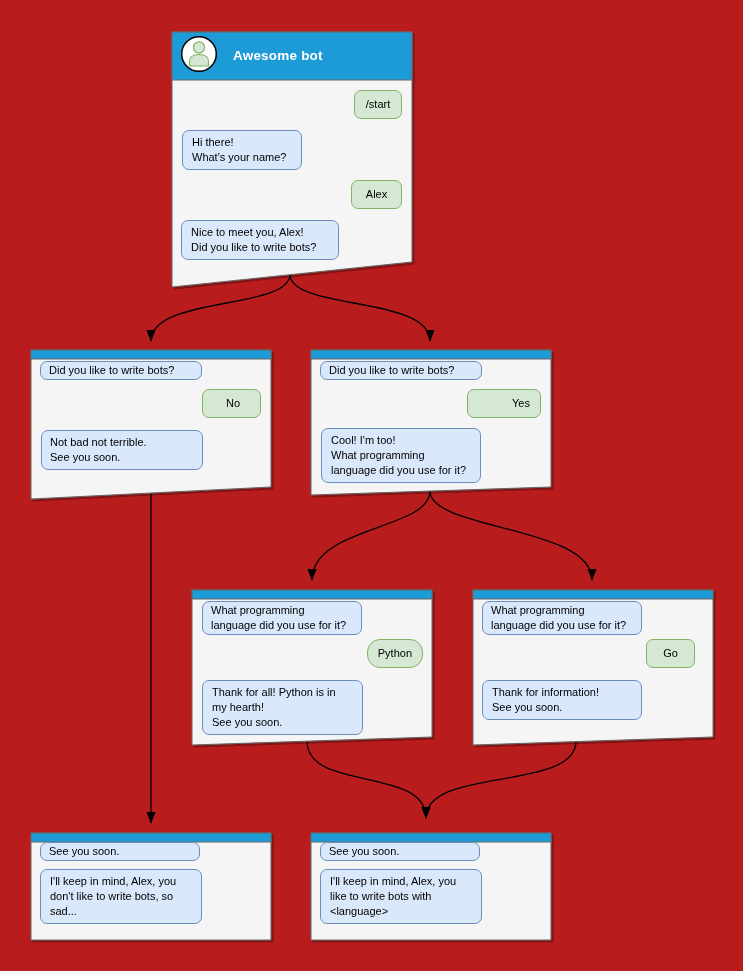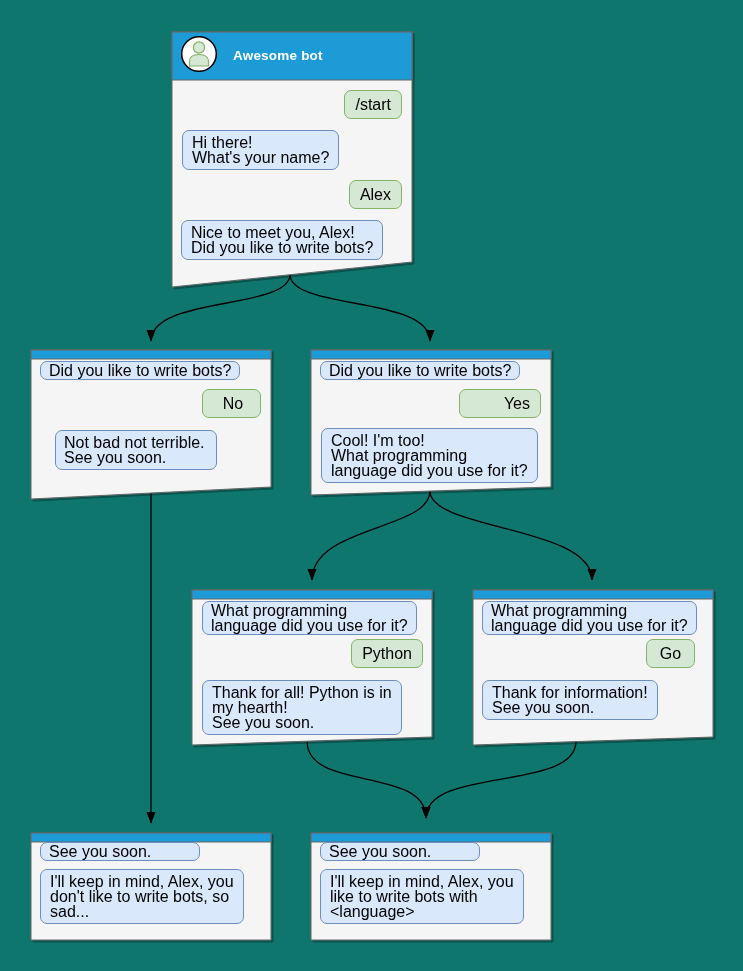--- a/index.html
+++ b/index.html
@@ -1,37 +1,37 @@
 <!DOCTYPE html>
 <html style="--header-blue: #1E9BD7; --window-fill: #F5F5F5; --window-border: #666666; --bubble-blue-fill: #DAE8FC; --bubble-blue-border: #6C8EBF; --bubble-green-fill: #D5E8D4; --bubble-green-border: #82B366; --arrow-color: #000000;"><head>
 <meta charset="utf-8">
 <style>
   html,body{margin:0;padding:0;background:#ffffff;}
   #canvas{
     position:relative;
     width:743px;height:971px;
-    background:#0f766e;
+    background:#b91c1c;
     font-family:"Liberation Sans","DejaVu Sans",sans-serif;
     overflow:hidden;
   }
   #shapes{position:absolute;left:0;top:0;}
   .win-frame{fill:var(--window-fill);stroke:var(--window-border);stroke-width:1;}
   .win-bar{fill:var(--header-blue);stroke:var(--window-border);stroke-width:1;}
   .arrow{fill:none;stroke:var(--arrow-color);stroke-width:1.3;}
   #arrowhead path{fill:var(--arrow-color);}
   .avatar-ring{fill:#ffffff;stroke:#000000;stroke-width:1.5;}
   .avatar-person{fill:var(--bubble-green-fill);stroke:var(--bubble-green-border);stroke-width:1.2;}
   .win-title{
     position:absolute;left:233px;top:48px;
     color:#ffffff;font-weight:bold;font-size:13.5px;letter-spacing:.2px;
   }
   .bubble{
     position:absolute;
     box-sizing:border-box;
-    font-size:16px;line-height:15px;color:#000;
+    font-size:11px;line-height:15px;color:#000;
     white-space:pre;
     border-radius:7px;
   }
   .bubble.blue{background:var(--bubble-blue-fill);border:1px solid var(--bubble-blue-border);}
   .bubble.green{background:var(--bubble-green-fill);border:1px solid var(--bubble-green-border);text-align:center;}
   .pad-std{padding:4px 9px;}
   .pad-tight{padding:1px 8px;}
   .pad-btn{padding:6px 10px;}
 </style>
 </head>
@@ -108,32 +108,32 @@
   <div class="win-title">Awesome bot</div>
   <div class="bubble green pad-btn" style="right:341px;top:90px;min-width:48px;">/start</div>
   <div class="bubble blue pad-std" style="left:182px;top:130px;min-width:120px;">Hi there!
 What's your name?</div>
   <div class="bubble green pad-btn" style="right:341px;top:180px;min-width:51px;">Alex</div>
   <div class="bubble blue pad-std" style="left:181px;top:220px;min-width:158px;">Nice to meet you, Alex!
 Did you like to write bots?</div>
 
   <div class="bubble blue pad-tight" style="left:40px;top:361px;min-width:162px;">Did you like to write bots?</div>
   <div class="bubble green pad-btn" style="right:482px;top:389px;min-width:59px;padding-left:13px;">No</div>
-  <div class="bubble blue pad-std" style="left:55px;top:430px;min-width:162px;padding-left:8px;">Not bad not terrible.
+  <div class="bubble blue pad-std" style="left:41px;top:430px;min-width:162px;padding-left:8px;">Not bad not terrible.
 See you soon.</div>
 
   <div class="bubble blue pad-tight" style="left:320px;top:361px;min-width:162px;">Did you like to write bots?</div>
   <div class="bubble green pad-btn" style="right:202px;top:389px;min-width:59px;padding-left:44px;">Yes</div>
   <div class="bubble blue pad-std" style="left:321px;top:428px;min-width:160px;">Cool! I'm too!
 What programming
 language did you use for it?</div>
 
   <div class="bubble blue pad-tight" style="left:202px;top:601px;min-width:160px;">What programming
 language did you use for it?</div>
-  <div class="bubble green pad-btn" style="right:320px;top:639px;min-width:50px;">Python</div>
+  <div class="bubble green pad-btn" style="right:320px;top:639px;min-width:50px;border-radius:13px;">Python</div>
   <div class="bubble blue pad-std" style="left:202px;top:680px;min-width:161px;">Thank for all! Python is in
 my hearth!
 See you soon.</div>
 
   <div class="bubble blue pad-tight" style="left:482px;top:601px;min-width:160px;">What programming
 language did you use for it?</div>
   <div class="bubble green pad-btn" style="right:48px;top:639px;min-width:49px;">Go</div>
   <div class="bubble blue pad-std" style="left:482px;top:680px;min-width:160px;">Thank for information!
 See you soon.</div>
 

